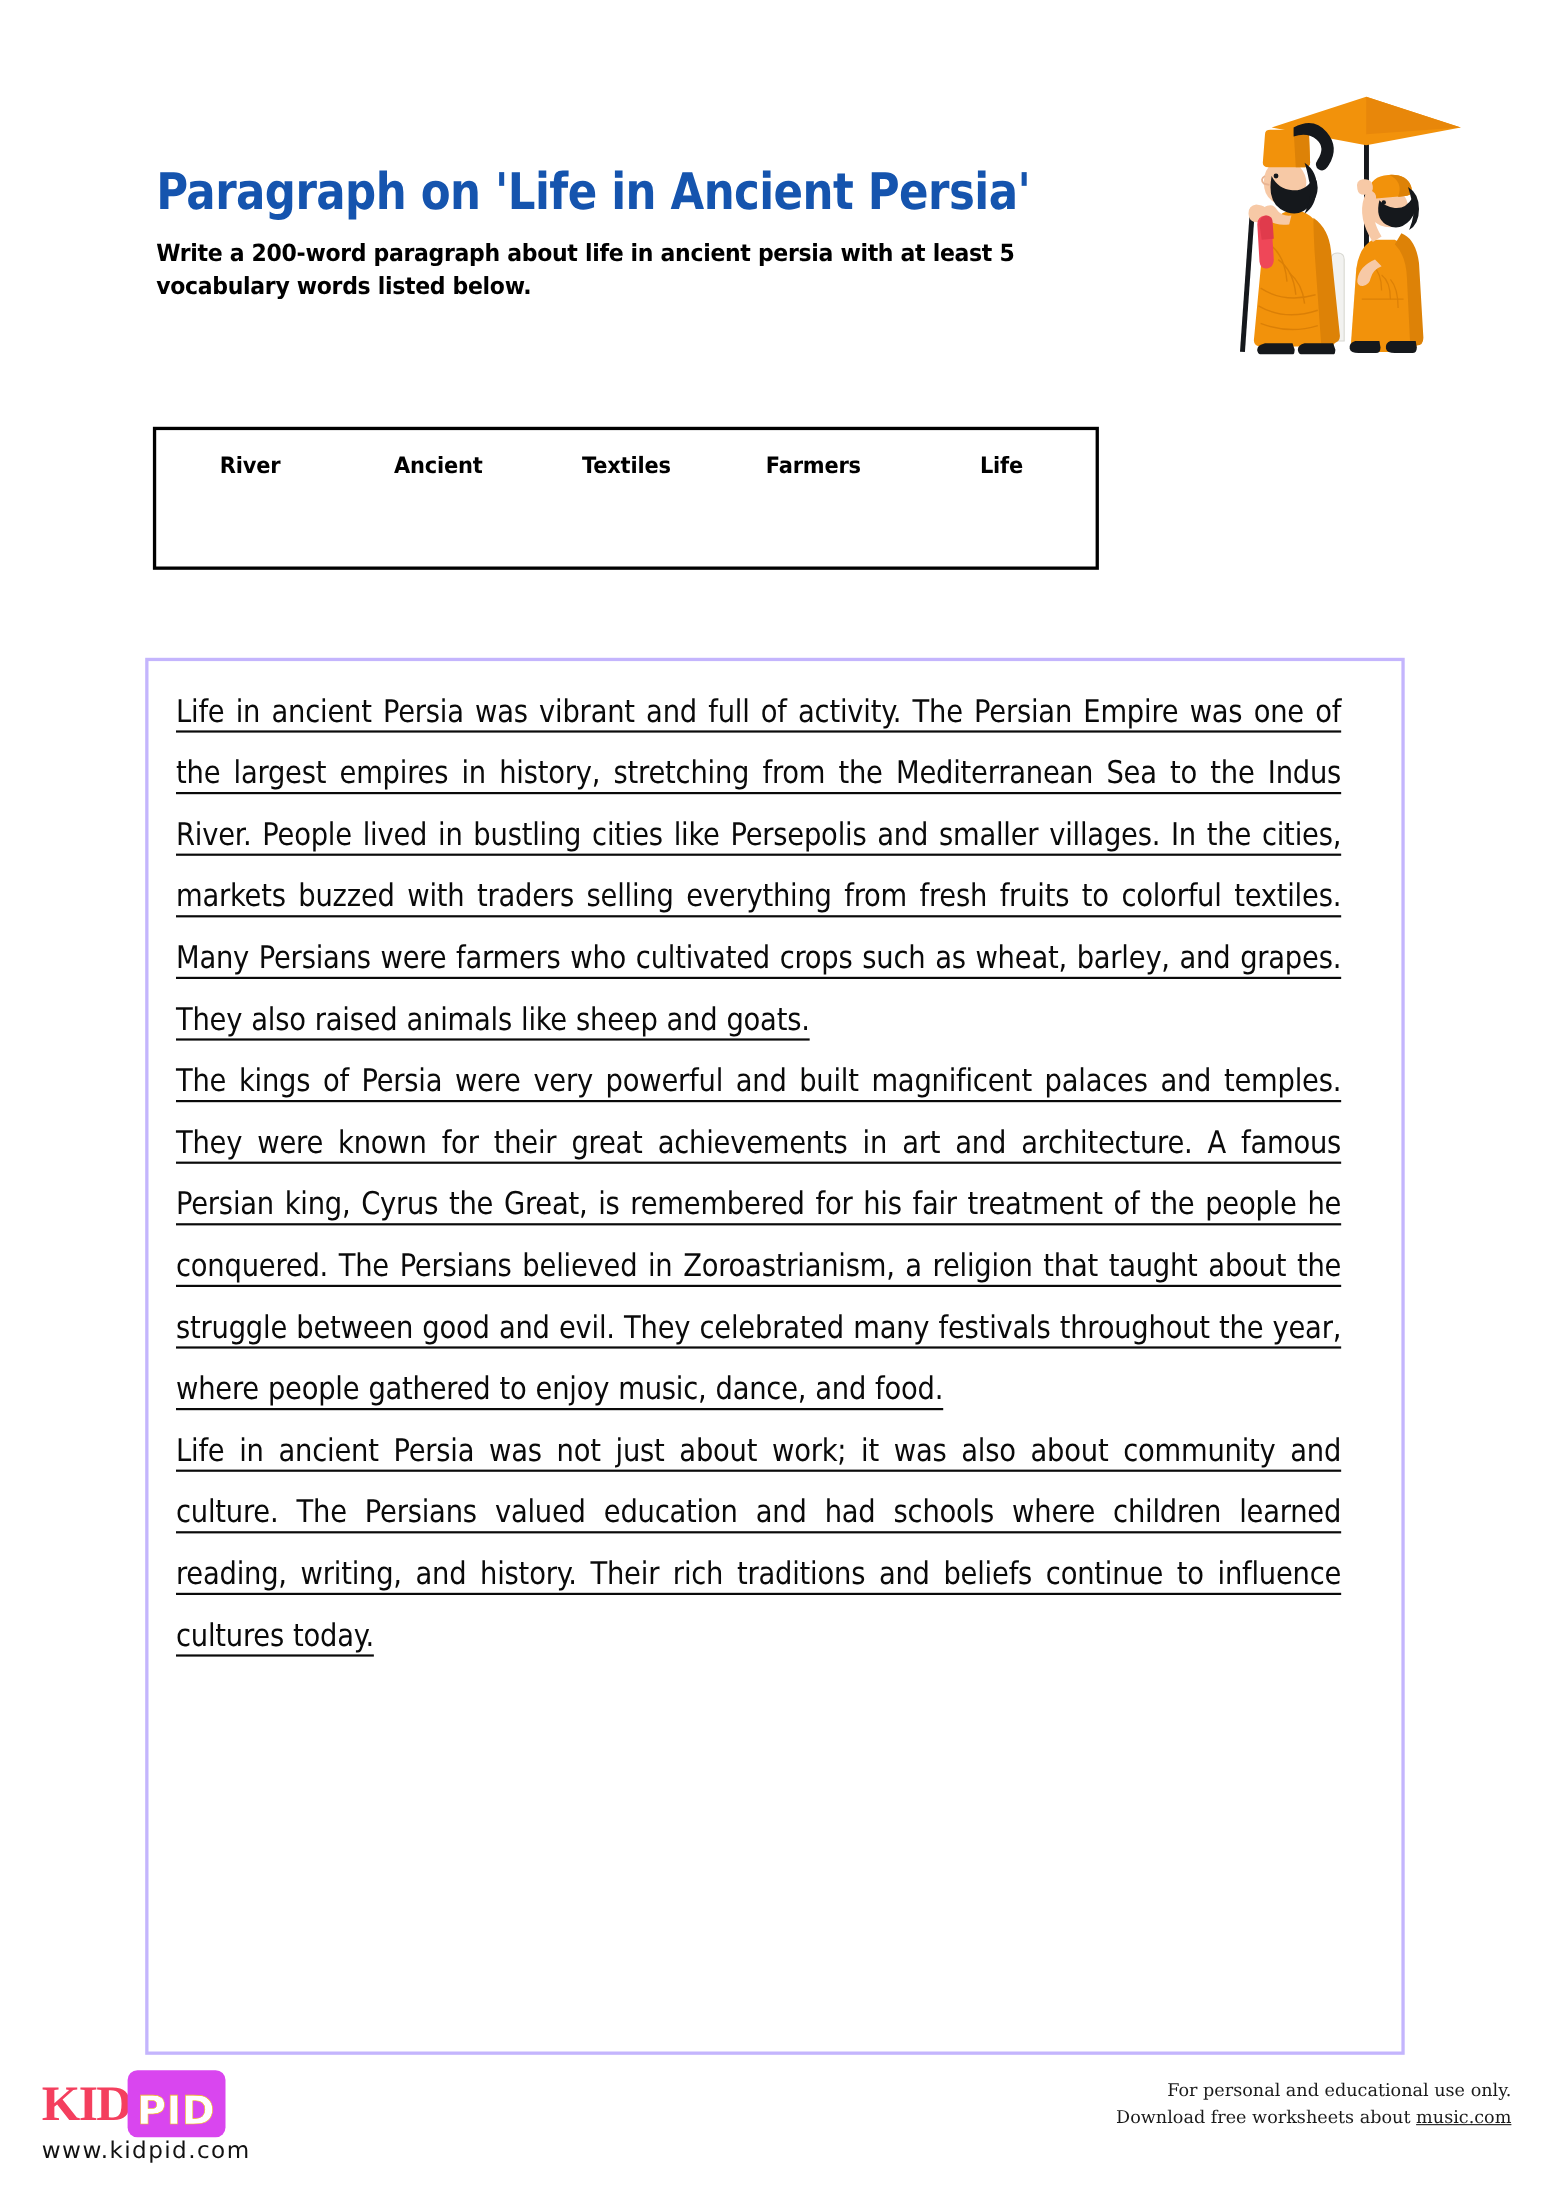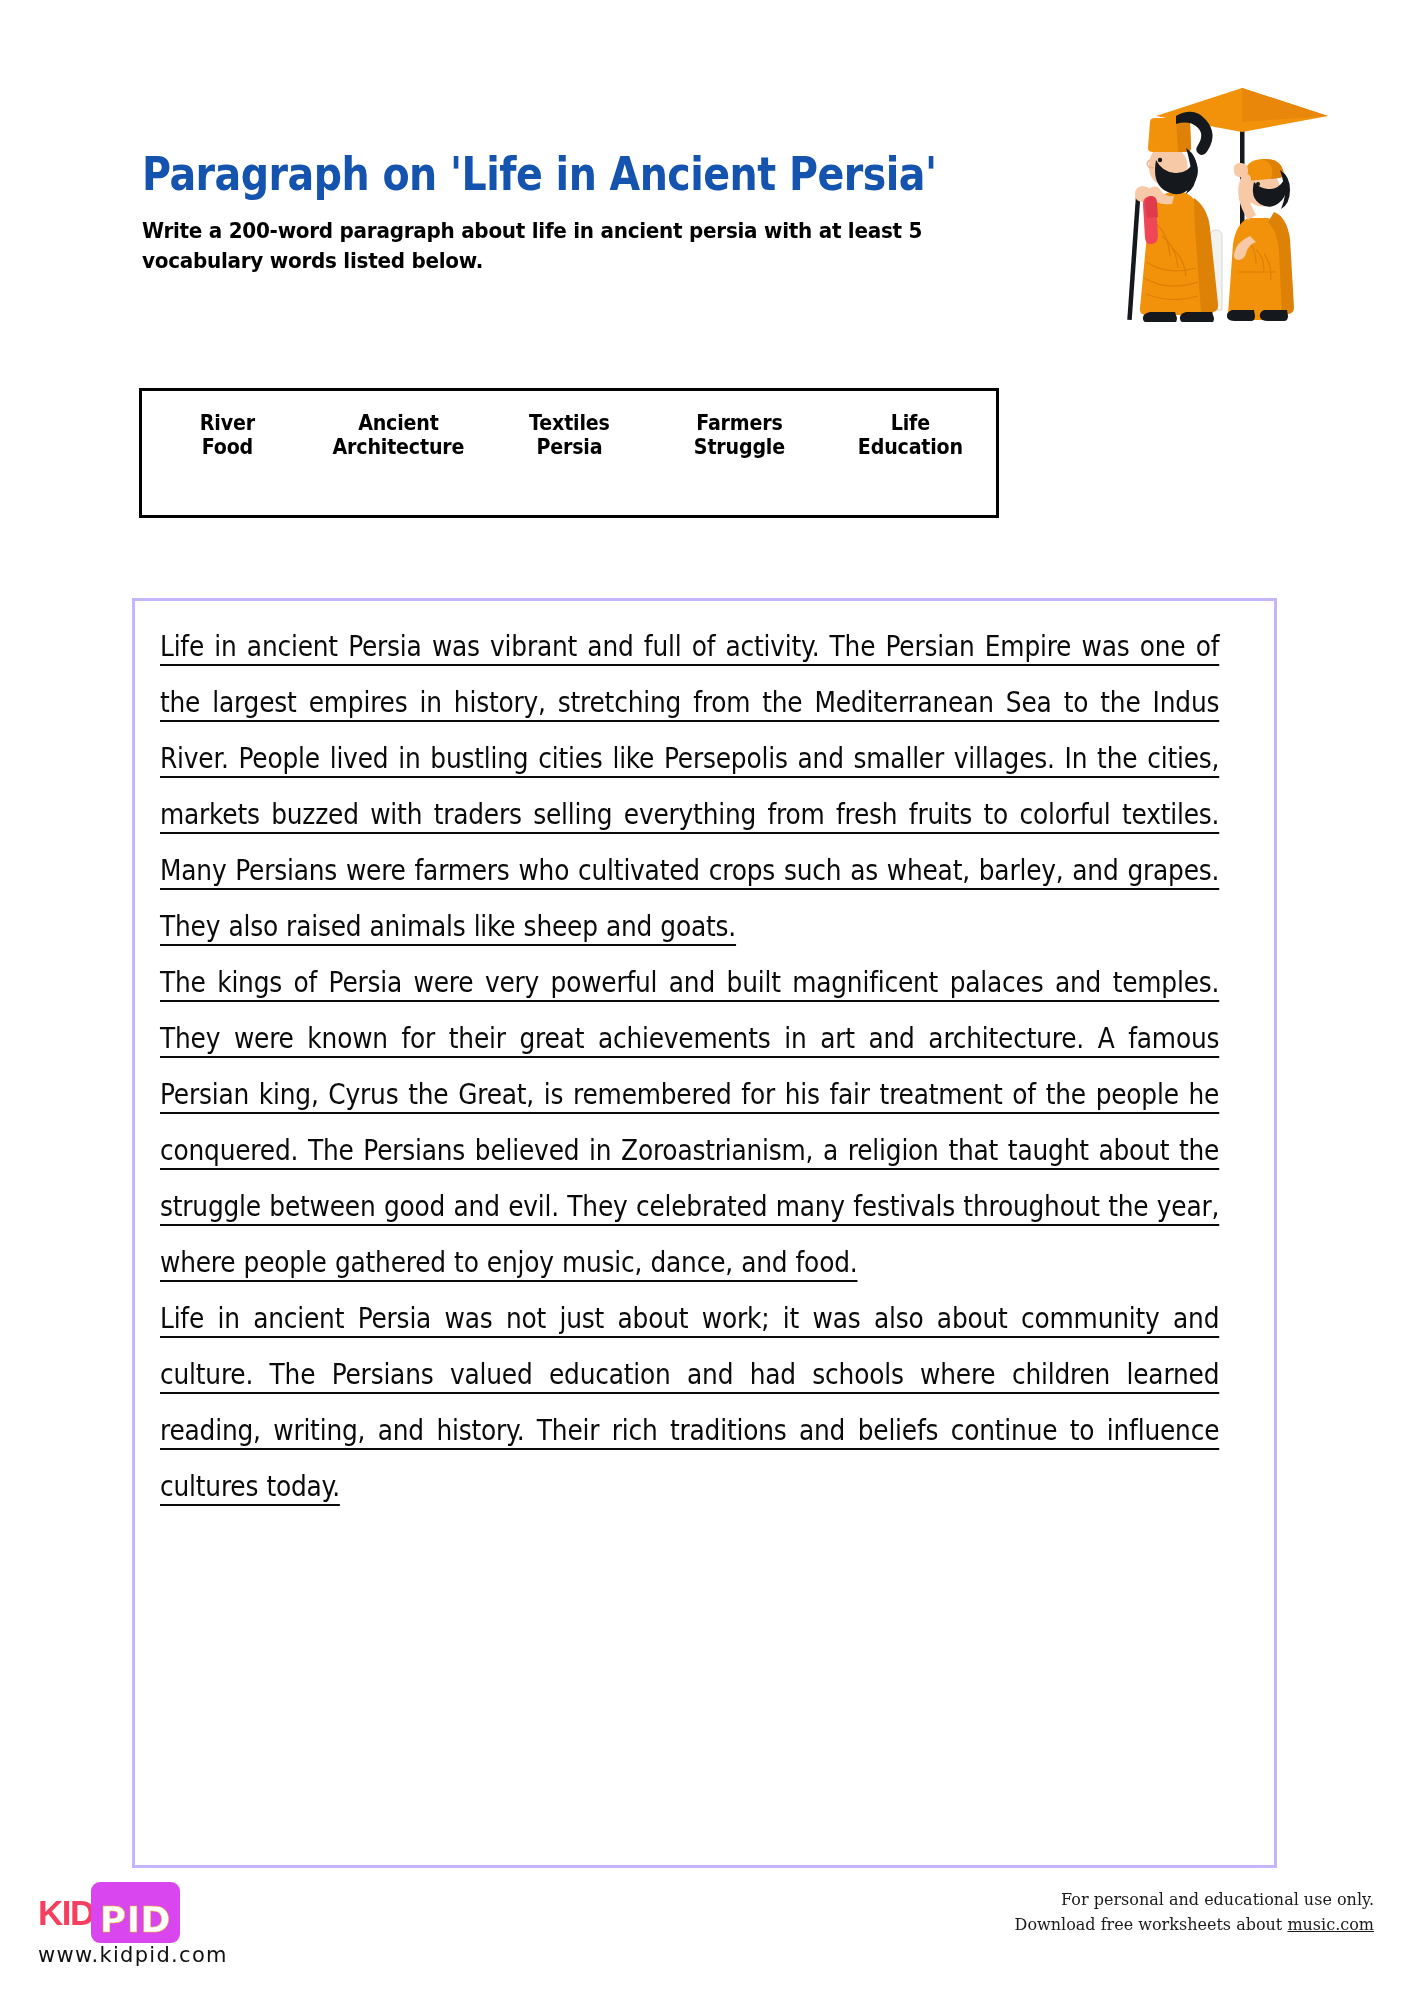--- a/index.html
+++ b/index.html
@@ -143,22 +143,22 @@
     top: 6px;
   }
 
   .logo-mark {
     display: flex;
     align-items: center;
     height: 52px;
   }
 
   .logo-kid {
-    font-family: Liberation Sans, sans-serif;
-    font-size: 35px;
+    font-family: Liberation Serif, serif;
+    font-size: 45px;
     font-weight: bold;
     color: #F43F5E;
     letter-spacing: -1.5px;
     line-height: 1;
   }
 
   .logo-pid {
     font-family: "DejaVu Sans", sans-serif;
     font-size: 36px;
     font-weight: bold;
@@ -284,27 +284,20 @@
   </div>
 
   <div class="vocab-box">
     <div class="vocab-row">
       <div class="vocab-cell">River</div>
       <div class="vocab-cell">Ancient</div>
       <div class="vocab-cell">Textiles</div>
       <div class="vocab-cell">Farmers</div>
       <div class="vocab-cell">Life</div>
     </div>
-    <div class="vocab-row">
-      <div class="vocab-cell">Food</div>
-      <div class="vocab-cell">Architecture</div>
-      <div class="vocab-cell">Persia</div>
-      <div class="vocab-cell">Struggle</div>
-      <div class="vocab-cell">Education</div>
-    </div>
   </div>
 
   <div class="writing-box">
     <div class="para">Life in ancient Persia was vibrant and full of activity. The Persian Empire was one of the largest empires in history, stretching from the Mediterranean Sea to the Indus River. People lived in bustling cities like Persepolis and smaller villages. In the cities, markets buzzed with traders selling everything from fresh fruits to colorful textiles. Many Persians were farmers who cultivated crops such as wheat, barley, and grapes. They also raised animals like sheep and goats.</div>
     <div class="para">The kings of Persia were very powerful and built magnificent palaces and temples. They were known for their great achievements in art and architecture. A famous Persian king, Cyrus the Great, is remembered for his fair treatment of the people he conquered. The Persians believed in Zoroastrianism, a religion that taught about the struggle between good and evil. They celebrated many festivals throughout the year, where people gathered to enjoy music, dance, and food.</div>
     <div class="para">Life in ancient Persia was not just about work; it was also about community and culture. The Persians valued education and had schools where children learned reading, writing, and history. Their rich traditions and beliefs continue to influence cultures today.</div>
   </div>
 
   <div class="footer">
     <div class="logo-wrap">

